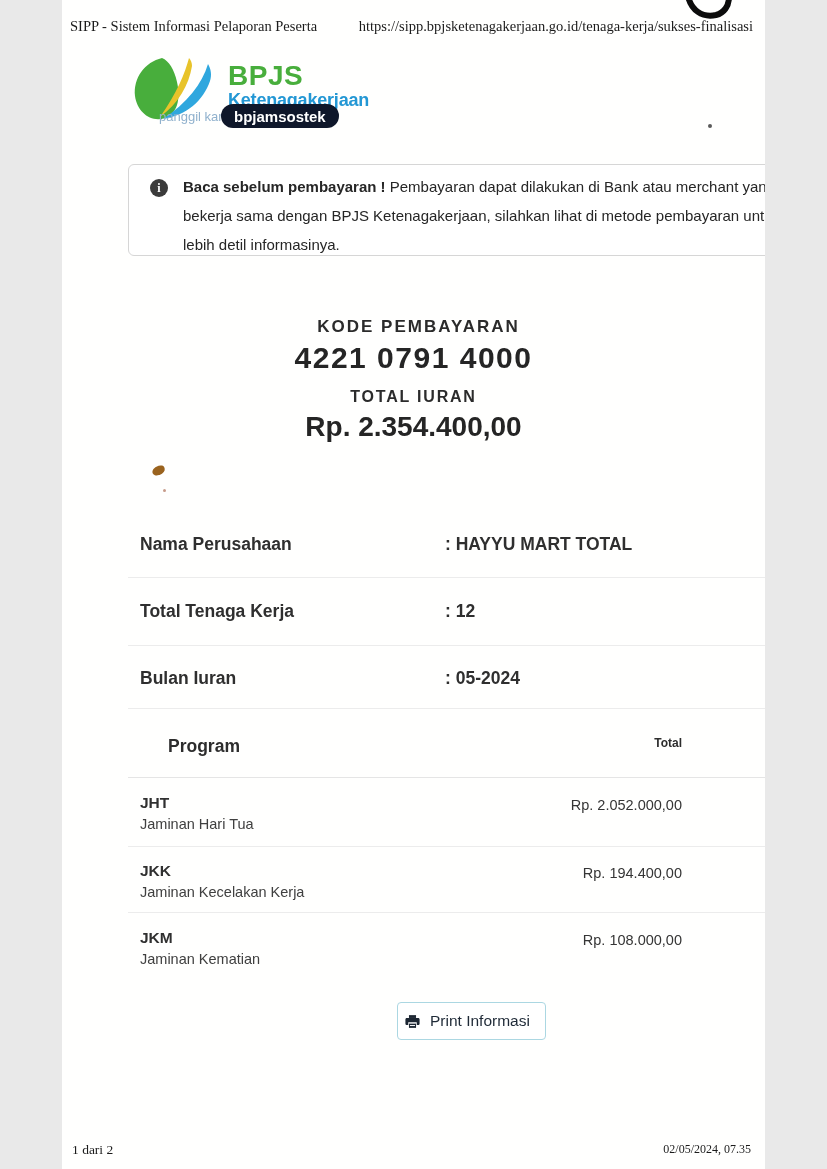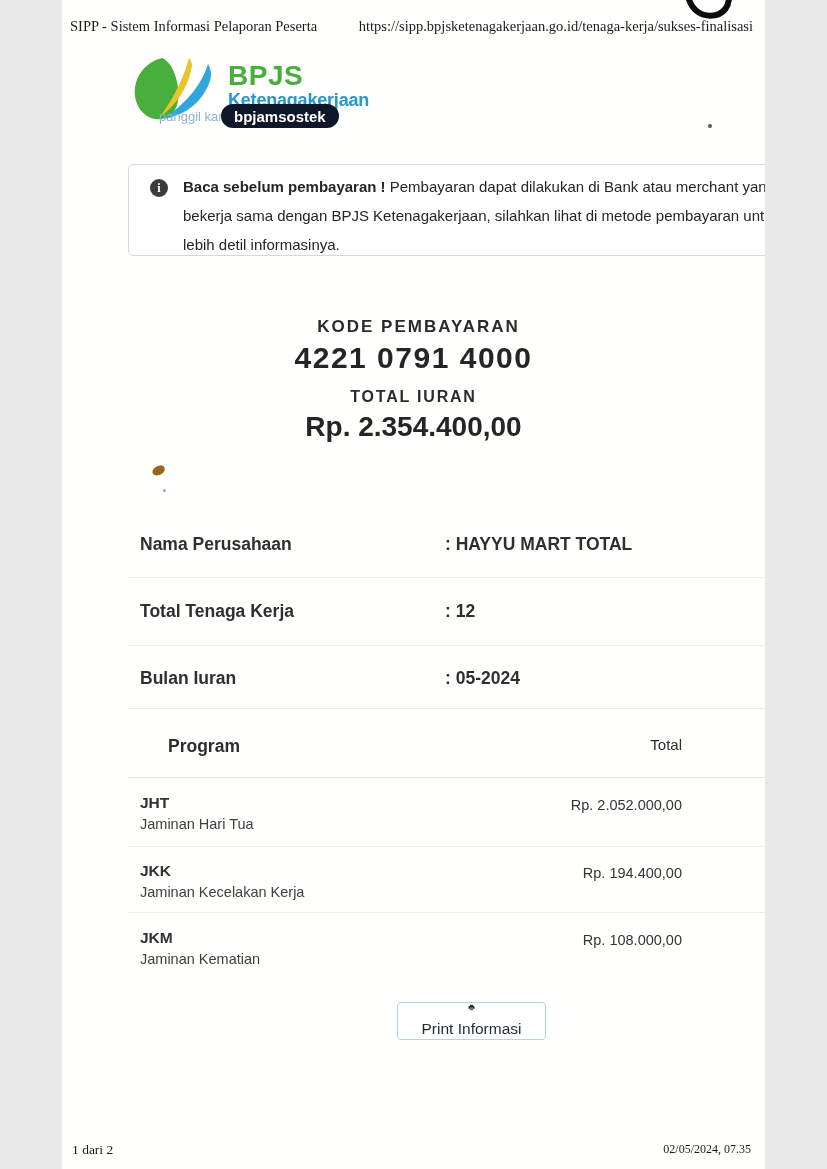--- a/index.html
+++ b/index.html
@@ -61,31 +61,31 @@
   .pay-label-2 { top:388px; font-size:16px; font-weight:700; letter-spacing:1.8px; color:#2b2b2b; }
   .pay-total   { top:411px; font-size:28px; font-weight:700; color:#252525; }
 
   
   .f-label { position:absolute; left:78px; font-size:17.5px; font-weight:700; color:#2f2f2f; }
   .f-value { position:absolute; left:383px; font-size:17.5px; font-weight:700; color:#2f2f2f; }
   .sep { position:absolute; left:66px; width:686px; height:1px; background:#ececec; }
 
   
   .t-head-l { position:absolute; left:78px; top:736px; font-size:17.5px; font-weight:700; color:#2d2d2d;margin-left:28px; }
-  .t-head-r { position:absolute; right:83px; top:736px; font-size:15px; font-weight:400; color:#2d2d2d; }
+  .t-head-r { position:absolute; right:83px; top:736px; font-size:12px; font-weight:700; color:#2d2d2d; }
   .t-code { position:absolute; left:78px; font-size:15.5px; font-weight:700; color:#303030; }
   .t-name { position:absolute; left:78px; font-size:14.5px; color:#404040; }
   .t-amount { position:absolute; right:83px; font-size:14.5px; color:#353535; }
 
   
   .print-btn { position:absolute; left:335px; top:1002px; width:149px; height:38px;
     background:#fff; border:1px solid #abd7e2; border-radius:4px;
     display:flex; align-items:center; gap:9px;
     font-family:"Liberation Sans", sans-serif;
-    font-size:15.5px; font-weight:500; color:#1f2a37; cursor:pointer;flex-direction:column; }
+    font-size:15.5px; font-weight:500; color:#1f2a37; cursor:pointer; }
 </style>
 </head>
 <body>
 
 <div class="page">
 
   <div class="print-header">
     <span>SIPP - Sistem Informasi Pelaporan Peserta</span>
     <span>https://sipp.bpjsketenagakerjaan.go.id/tenaga-kerja/sukses-finalisasi</span>
   </div>

